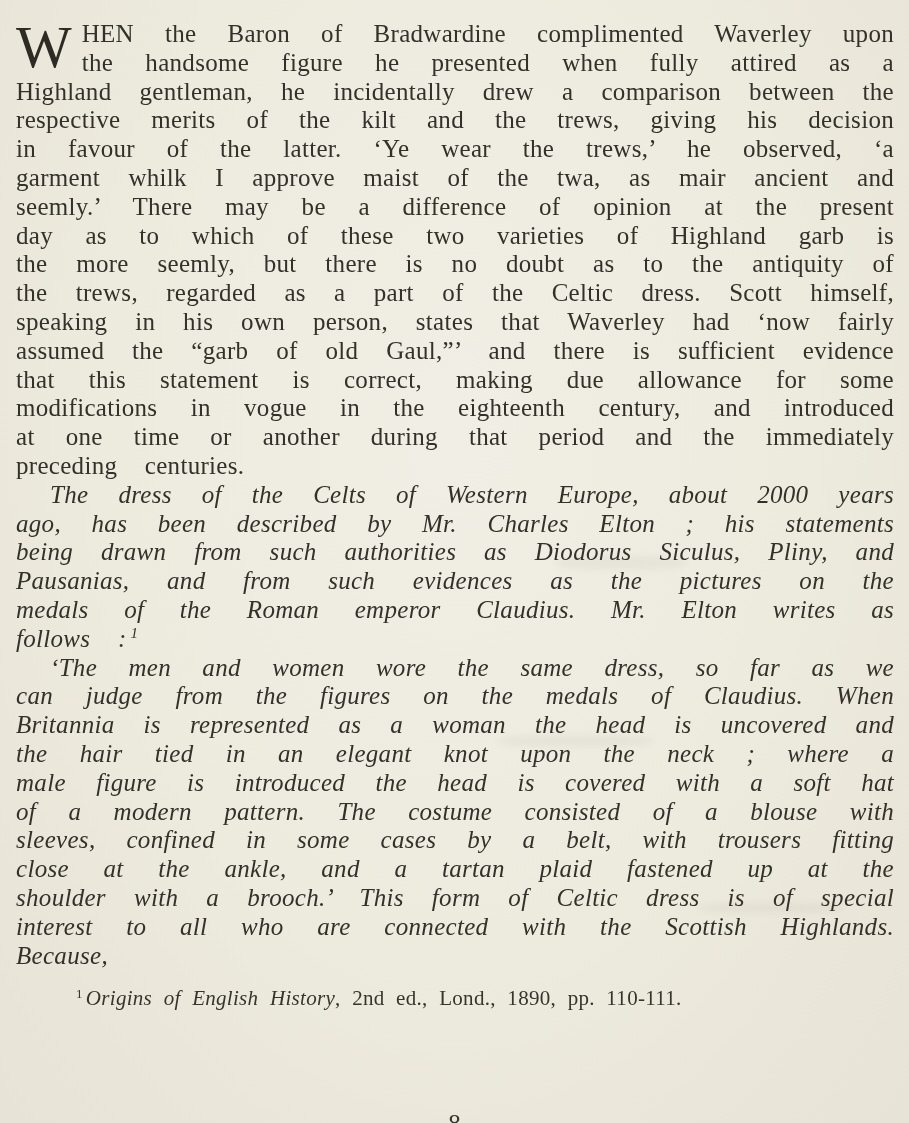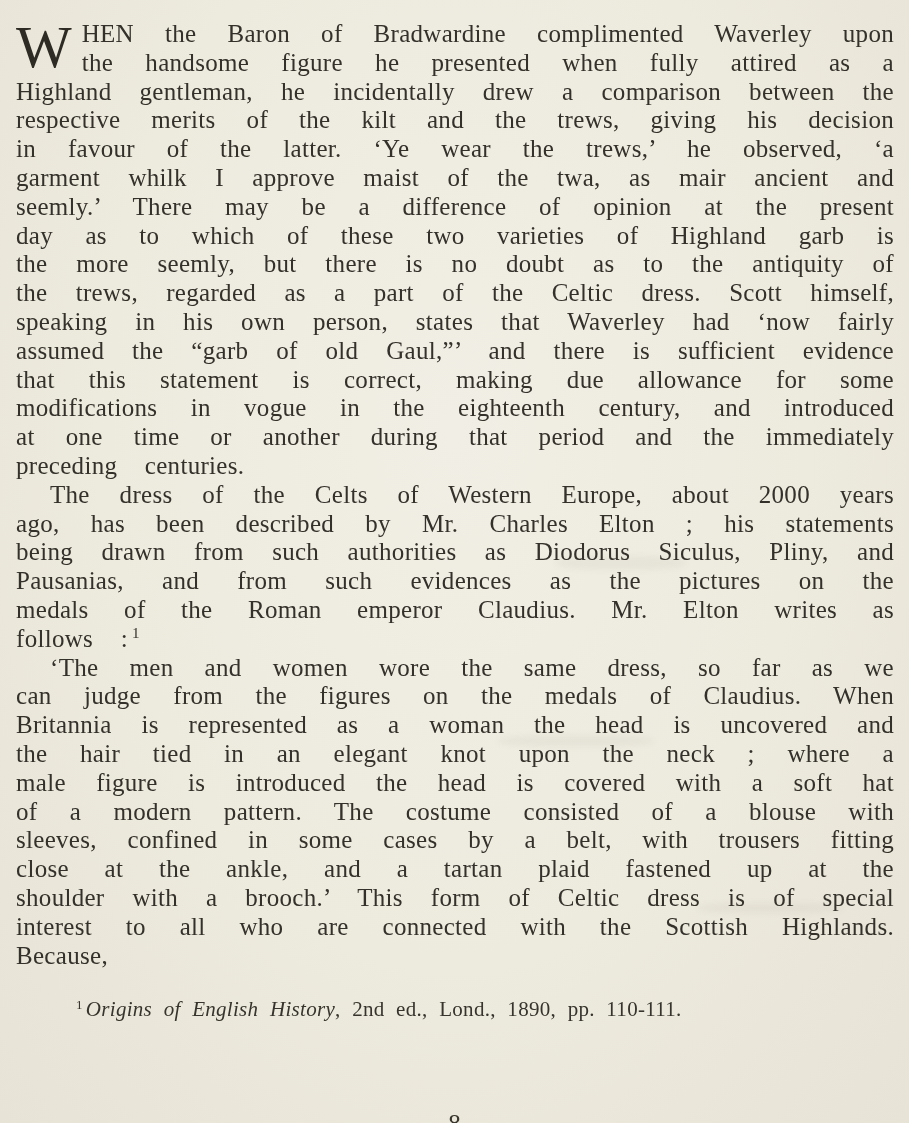--- a/index.html
+++ b/index.html
@@ -25,38 +25,39 @@
   .para {
     margin: 0;
     text-align: justify;
     font-size: 25px;
     line-height: 28.8px;
     letter-spacing: 0.3px;
     word-spacing: 21px;
   }
   .para.indent {
     text-indent: 34px;
+    font-style: italic;
   }
   .dropcap {
     float: left;
     font-size: 59px;
     line-height: 48px;
     padding: 3px 10px 0 0;
     letter-spacing: 0;
     color: #2e2b25;
   }
   .fnref {
     font-size: 15px;
     line-height: 0;
     vertical-align: 9px;
     margin-left: 4px;
     word-spacing: normal;
   }
   .footnote {
-    margin-top: 22px;
+    margin-top: 11px;
     padding-left: 60px;
     font-size: 21px;
     line-height: 26px;
     letter-spacing: 0.3px;
     word-spacing: 6px;
     color: #37342d;
   }
   .footnote sup {
     font-size: 13px;
     vertical-align: 7px;

